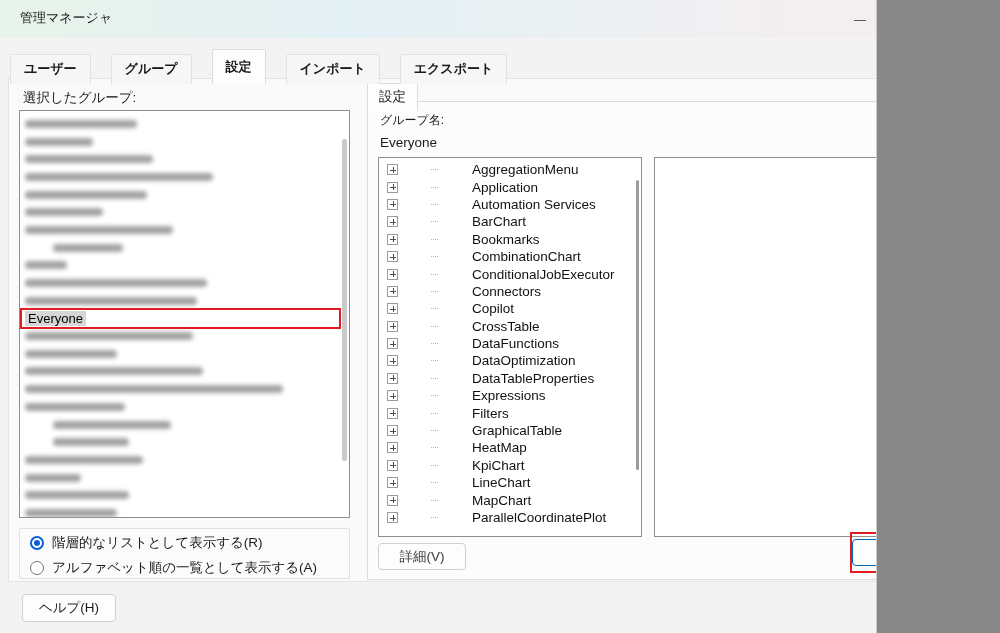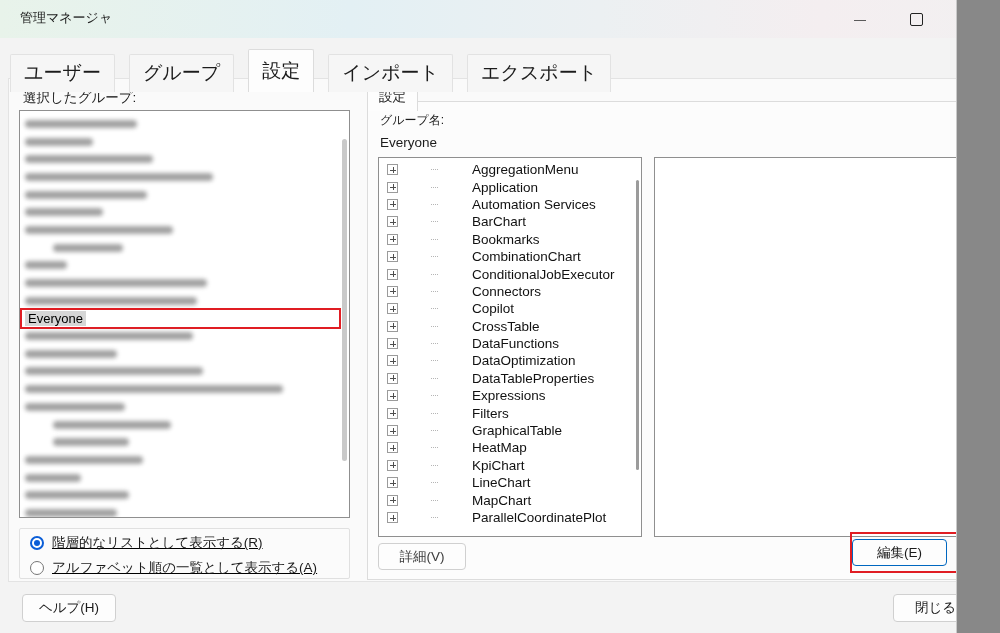--- a/index.html
+++ b/index.html
@@ -1,52 +1,52 @@
 <!DOCTYPE html>
 <html><head>
 <meta charset="utf-8">
 <style>
   html,body{margin:0;padding:0;}
   body{font-family:"Liberation Sans","DejaVu Sans",sans-serif;background:#888;}
-  .window{position:relative;width:956px;height:633px;background:#f3f3f3;outline:1px solid #c9c9c9;overflow:hidden;}
+  .window{position:relative;width:876px;height:633px;background:#f3f3f3;outline:1px solid #c9c9c9;overflow:hidden;}
 
   
   .titlebar{position:absolute;left:0;top:0;width:1000px;height:38px;
     background:linear-gradient(90deg,#e8f3ea 0%,#e3f0f4 35%,#ecf0f2 60%,#f4eef0 82%,#f2f0f1 100%);}
   .title-text{position:absolute;left:20px;top:9px;font-size:13px;color:#1b1b1b;}
   .win-controls{position:absolute;right:0;top:0;height:38px;display:flex;align-items:center;}
   .win-btn{width:56px;height:38px;display:flex;align-items:center;justify-content:center;
     font-size:14px;color:#222;cursor:default;}
   .win-btn .min-glyph{display:block;width:12px;height:0;border-top:1.6px solid #5a5a5a;margin-top:2px;}
   .win-btn .max-glyph{display:block;width:11px;height:11px;border:1.6px solid #222;border-radius:2px;}
   .win-btn .close-glyph{font-size:15px;line-height:1;color:#222;}
 
   
   .main-tabs{position:absolute;left:10px;top:49px;display:flex;align-items:flex-end;z-index:5;}
-  .tab{padding:5px 13px 6px 13px;font-size:19px;color:#1b1b1b;background:#f6f6f6;
-    border:1px solid #e2e2e2;border-bottom:none;margin-right:14px;border-radius:2px 2px 0 0;}
+  .tab{padding:5px 13px 6px 13px;font-size:13px;color:#1b1b1b;background:#f6f6f6;
+    border:1px solid #e2e2e2;border-bottom:none;margin-right:20px;border-radius:2px 2px 0 0;font-weight:bold;}
   .tab.selected{background:#fdfdfd;padding-top:8px;padding-bottom:8px;position:relative;z-index:6;
     border-color:#dcdcdc;}
 
   
   .main-page{position:absolute;left:8px;top:78px;width:984px;height:502px;background:#fafafa;
     border:1px solid #e3e3e3;}
 
   .left-label{position:absolute;left:14px;top:10px;font-size:13.5px;color:#1b1b1b;}
   .group-list{position:absolute;left:10px;top:31px;width:329px;height:406px;background:#ffffff;
     border:1px solid #8f8f8f;overflow:hidden;}
   .g-row{position:relative;height:17.7px;display:flex;align-items:center;padding-left:5px;}
   .g-bar{height:8px;border-radius:4px;background:#8c8c8c;opacity:.8;filter:blur(2.2px);}
   .g-sel-text{font-size:13px;color:#000;background:#d6d6d6;padding:0 3px;line-height:15px;}
   .anno-box{position:absolute;left:0px;top:-2px;width:321px;height:21px;border:2.4px solid #e01d23;
     box-sizing:border-box;pointer-events:none;}
   .list-scroll{position:absolute;right:2px;top:28px;width:5px;height:322px;background:#c9c9c9;border-radius:3px;}
 
   .radio-group{position:absolute;left:10px;top:449px;width:329px;height:49px;background:#fbfbfb;
-    border:1px solid #e0e0e0;border-radius:2px;text-decoration:underline;}
+    border:1px solid #e0e0e0;border-radius:2px;}
   .radio-row{display:flex;align-items:center;height:22px;margin:3px 0 0 10px;}
   .radio-circle{width:14px;height:14px;border-radius:50%;box-sizing:border-box;margin-right:8px;flex:none;}
   .radio-circle.on{border:2px solid #0b5ed7;background:#fff;position:relative;}
   .radio-circle.on::after{content:"";position:absolute;left:2px;top:2px;width:6px;height:6px;border-radius:50%;background:#0b5ed7;}
   .radio-circle.off{border:1.5px solid #767676;background:#fff;}
   .radio-label{font-size:13.5px;color:#1b1b1b;}
 
   
   .inner-tab{position:absolute;left:358px;top:4px;padding:4px 11px 5px 11px;font-size:13.5px;color:#1b1b1b;
     background:#fdfdfd;border:1px solid #dcdcdc;border-bottom:none;border-radius:2px 2px 0 0;z-index:3;}

